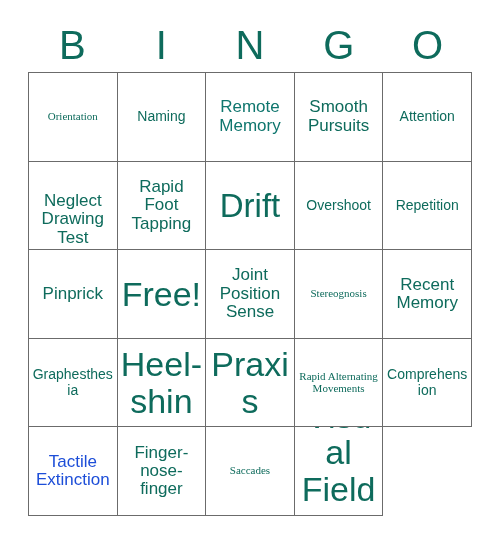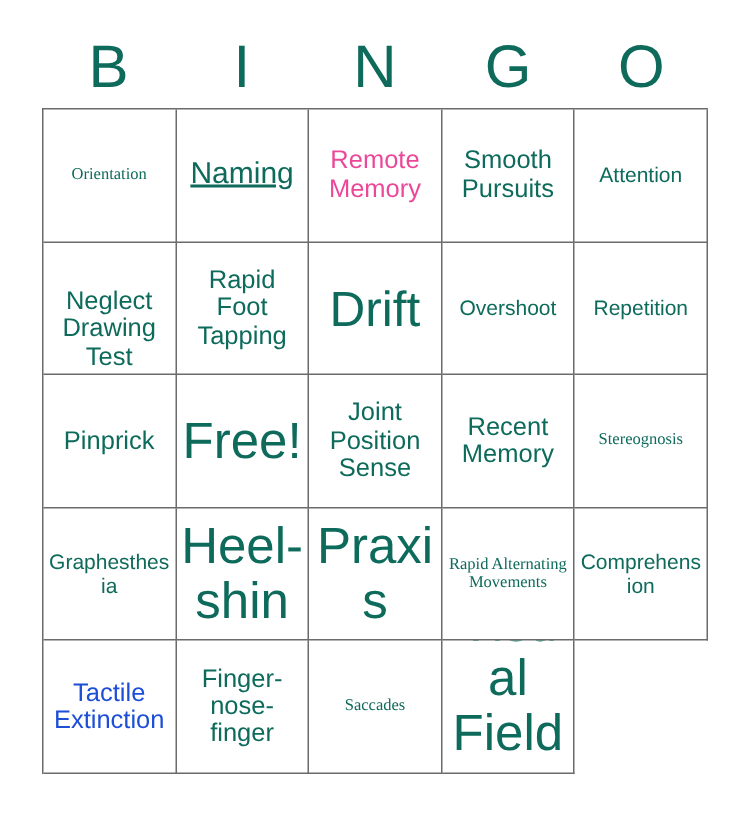--- a/index.html
+++ b/index.html
@@ -71,21 +71,21 @@
     display: block;
     width: 100%;
     word-break: break-word;
     hyphens: none;
   }
   
   .fs-xs  { font-size: 14px;  }
   .fs-s   { font-size: 11px; font-family: Liberation Serif, serif; }
   .fs-m   { font-size: 14px; text-align: center; }
   .fs-l   { font-size: 17px; }
-  .fs-xl  { font-size: 20px; text-decoration: underline; }
+  .fs-xl  { font-size: 14px; }
   .fs-xxl { font-size: 34px; }
   .fs-huge{ font-size: 33px; }
 </style>
 </head>
 <body style="background: rgb(255, 255, 255);">
 
 <div id="card">
 
   <div id="header">
     <div class="header-letter" style="color: rgb(14, 107, 92);">B</div>
@@ -96,21 +96,21 @@
   </div>
 
   <div id="grid" style="border-top-color: rgb(107, 107, 107); border-left-color: rgb(107, 107, 107);">
     <div class="cell" style="border-right-color: rgb(107, 107, 107); border-bottom-color: rgb(107, 107, 107);">
         <span class="cell-text fs-s" style="color: rgb(14, 107, 92);">Orientation</span>
       </div>
     <div class="cell" style="border-right-color: rgb(107, 107, 107); border-bottom-color: rgb(107, 107, 107);">
         <span class="cell-text fs-xl" style="color: rgb(14, 107, 92);">Naming</span>
       </div>
     <div class="cell" style="border-right-color: rgb(107, 107, 107); border-bottom-color: rgb(107, 107, 107);">
-        <span class="cell-text fs-l" style="color: #ec4899;">Remote Memory</span>
+        <span class="cell-text fs-l" style="color: #0f766e;">Remote Memory</span>
       </div>
     <div class="cell" style="border-right-color: rgb(107, 107, 107); border-bottom-color: rgb(107, 107, 107);">
         <span class="cell-text fs-l" style="color: rgb(14, 107, 92);">Smooth Pursuits</span>
       </div>
     <div class="cell" style="border-right-color: rgb(107, 107, 107); border-bottom-color: rgb(107, 107, 107);">
         <span class="cell-text fs-m" style="color: rgb(14, 107, 92);">Attention</span>
       </div>
 
     <div class="cell" style="border-right-color: rgb(107, 107, 107); border-bottom-color: rgb(107, 107, 107); align-items: flex-end;">
         <span class="cell-text fs-l" style="color: rgb(14, 107, 92);">Neglect Drawing Test</span>
@@ -131,25 +131,25 @@
     <div class="cell" style="border-right-color: rgb(107, 107, 107); border-bottom-color: rgb(107, 107, 107);">
         <span class="cell-text fs-l" style="color: rgb(14, 107, 92);">Pinprick</span>
       </div>
     <div class="cell" style="border-right-color: rgb(107, 107, 107); border-bottom-color: rgb(107, 107, 107);">
         <span class="cell-text fs-xxl" style="color: rgb(14, 107, 92);">Free!</span>
       </div>
     <div class="cell" style="border-right-color: rgb(107, 107, 107); border-bottom-color: rgb(107, 107, 107);">
         <span class="cell-text fs-l" style="color: rgb(14, 107, 92);">Joint Position Sense</span>
       </div>
     <div class="cell" style="border-right-color: rgb(107, 107, 107); border-bottom-color: rgb(107, 107, 107);">
-        <span class="cell-text fs-l" style="color: rgb(14, 107, 92);">Recent Memory</span>
+        <span class="cell-text fs-s" style="color: rgb(14, 107, 92);">Stereognosis</span>
       </div>
 
     <div class="cell" style="border-right-color: rgb(107, 107, 107); border-bottom-color: rgb(107, 107, 107);">
-        <span class="cell-text fs-s" style="color: rgb(14, 107, 92);">Stereognosis</span>
+        <span class="cell-text fs-l" style="color: rgb(14, 107, 92);">Recent Memory</span>
       </div>
     <div class="cell" style="border-right-color: rgb(107, 107, 107); border-bottom-color: rgb(107, 107, 107);">
         <span class="cell-text fs-xs" style="color: rgb(14, 107, 92);">Graphesthesia</span>
       </div>
     <div class="cell" style="border-right-color: rgb(107, 107, 107); border-bottom-color: rgb(107, 107, 107);">
         <span class="cell-text fs-xxl" style="color: rgb(14, 107, 92);">Heel-shin</span>
       </div>
     <div class="cell" style="border-right-color: rgb(107, 107, 107); border-bottom-color: rgb(107, 107, 107);">
         <span class="cell-text fs-xxl" style="color: rgb(14, 107, 92);">Praxis</span>
       </div>

